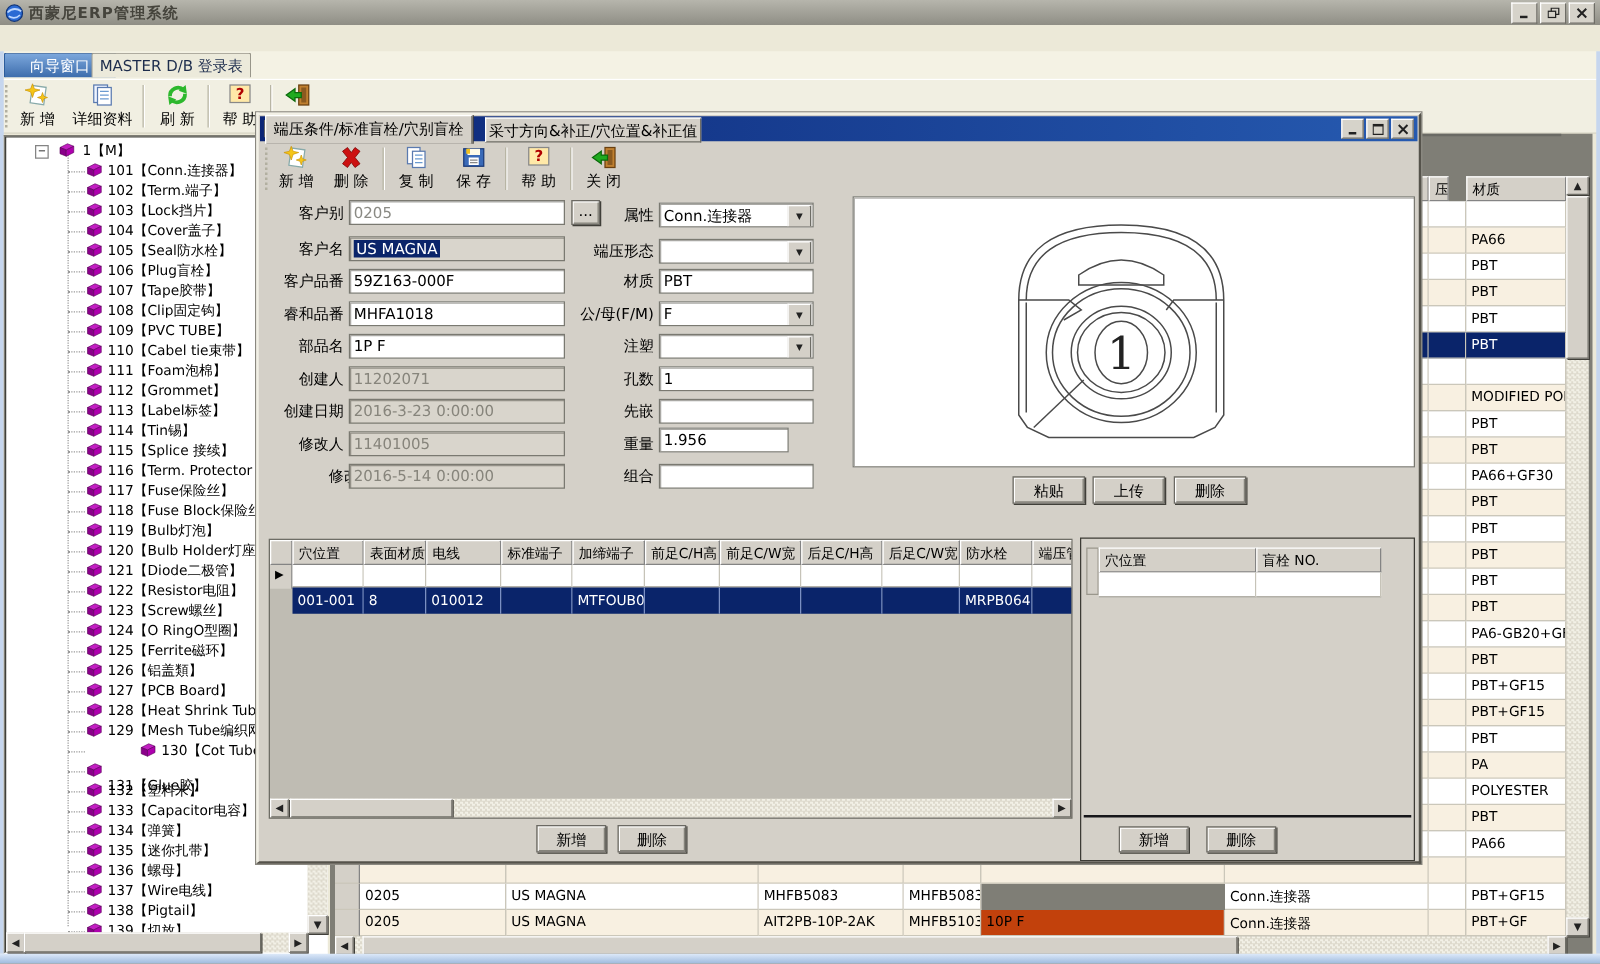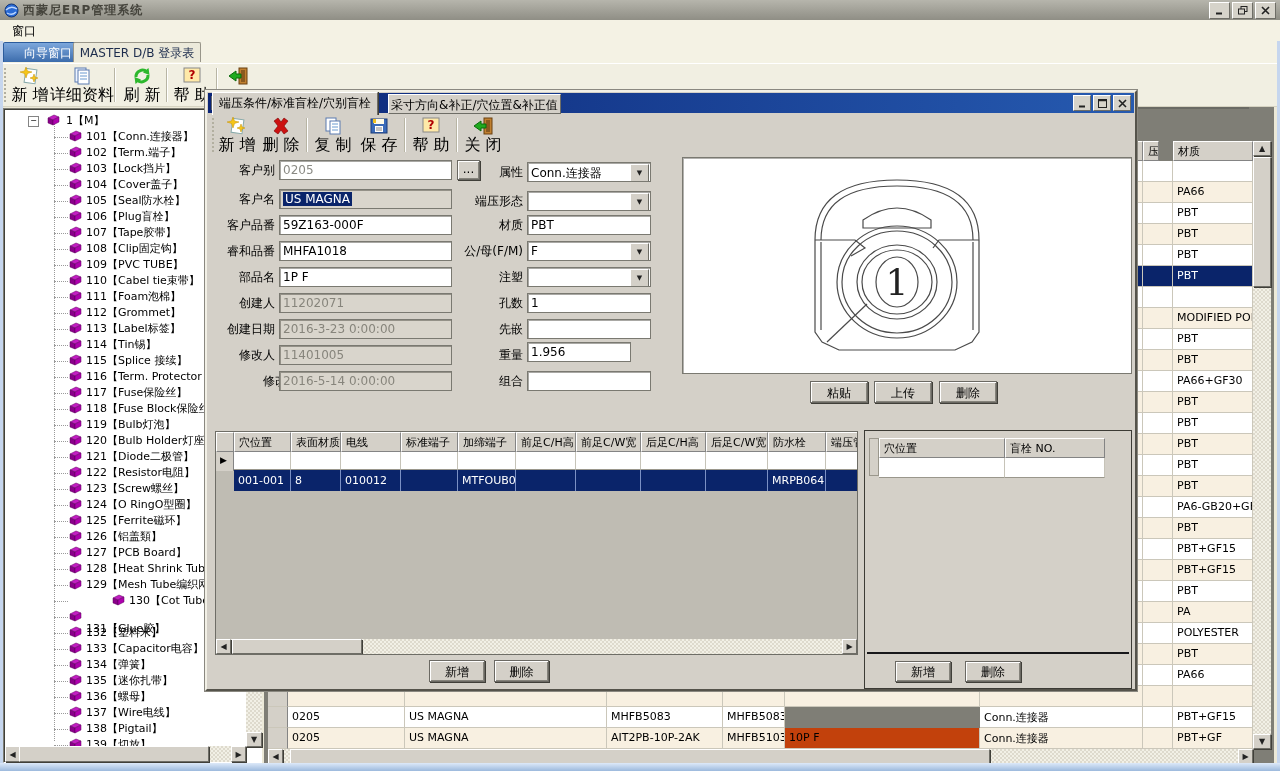--- a/index.html
+++ b/index.html
@@ -18,21 +18,21 @@
   .tabstrip{left:0;top:41px;width:1280px;height:22px;background:#f4f2e4;}
   .tab{position:absolute;top:1px;height:20px;line-height:20px;text-align:center;font-size:12px;
        border:1px solid #98968a;border-bottom:none;border-radius:2px 2px 0 0;box-sizing:border-box;}
   .tab.active{background:linear-gradient(#7ca7dc,#3c6cac);color:#fff;border-color:#2c5c9c;}
   .tab.idle{background:#eceadb;color:#1c2c4c;}
   .maintoolbar{left:0;top:63px;width:1280px;height:44px;background:#f1efe2;border-top:1px solid #fff;
                border-bottom:1px solid #d6d3c2;box-sizing:border-box;}
   .grip{position:absolute;top:4px;width:3px;height:34px;border-left:2px dotted #b2afa0;}
   .tbtn{position:absolute;top:1px;height:41px;display:flex;flex-direction:column;align-items:center;justify-content:flex-start;cursor:default;}
   .tbtn .ticon{height:22px;display:flex;align-items:center;}
-  .tbtn .tlabel{font-size:16px;white-space:pre;line-height:16px;}
+  .tbtn .tlabel{font-size:12px;white-space:pre;line-height:16px;}
   .tsep{position:absolute;top:4px;width:0;height:34px;border-left:1px solid #b8b5a4;border-right:1px solid #fff;}
   
   .tree-panel{left:3px;top:108px;width:259px;height:655px;background:#fff;
               border:1px solid #7e7d74;border-right-color:#fff;border-bottom-color:#fff;
               box-shadow:inset 1px 1px 0 #40403a;box-sizing:border-box;}
   .tree-item{position:absolute;height:16px;line-height:16px;font-size:11px;white-space:nowrap;}
   .vguide{position:absolute;border-left:1px dotted #9a9a9a;}
   .hguide{position:absolute;border-top:1px dotted #9a9a9a;width:14px;}
   .expander{position:absolute;width:9px;height:9px;border:1px solid #848484;background:#fff;
             font-size:8px;line-height:7px;text-align:center;}
@@ -118,23 +118,20 @@
       <span class="winbtn">
           <span>
             <svg width="9" height="9">
               <path d="M1 1 L8 8 M8 1 L1 8" stroke="#222" stroke-width="1.6"></path>
             </svg>
           </span>
         </span>
     </span>
   </div>
 
-  <div class="c menubar">
-    <span class="menu-item">窗口</span>
-  </div>
 
   <div class="c tabstrip">
     <span class="tab active" style="left:3px;width:90px;">向导窗口</span>
     <span class="tab idle" style="left:73px;width:128px;">MASTER D/B 登录表</span>
   </div>
 
   <div class="c maintoolbar" id="main-toolbar">
       <span class="grip" style="left: 4px;"></span>
       <span class="tsep" style="left: 114px;"></span>
       <span class="tsep" style="left: 166px;"></span>

